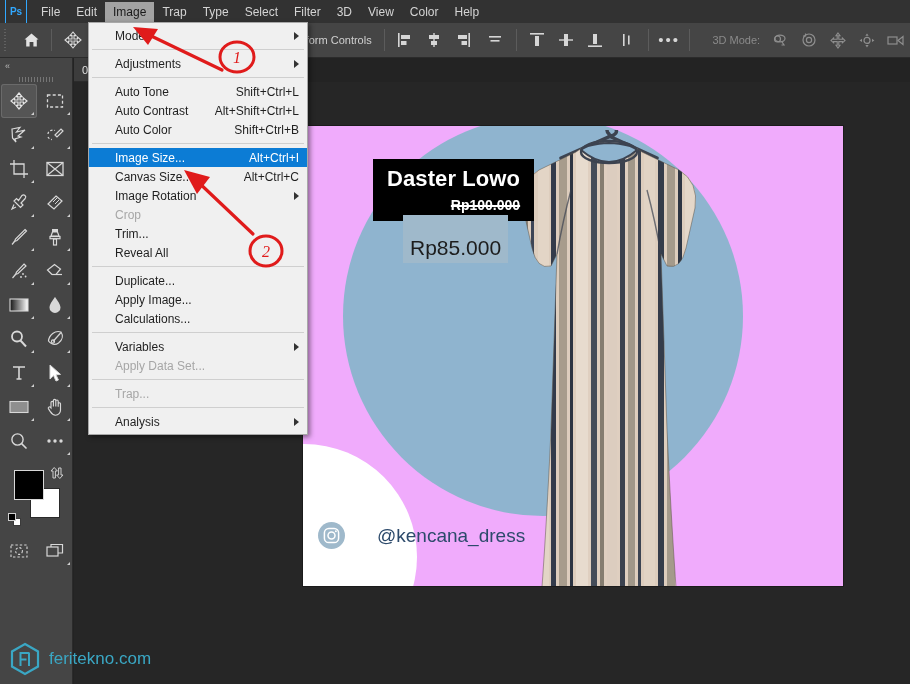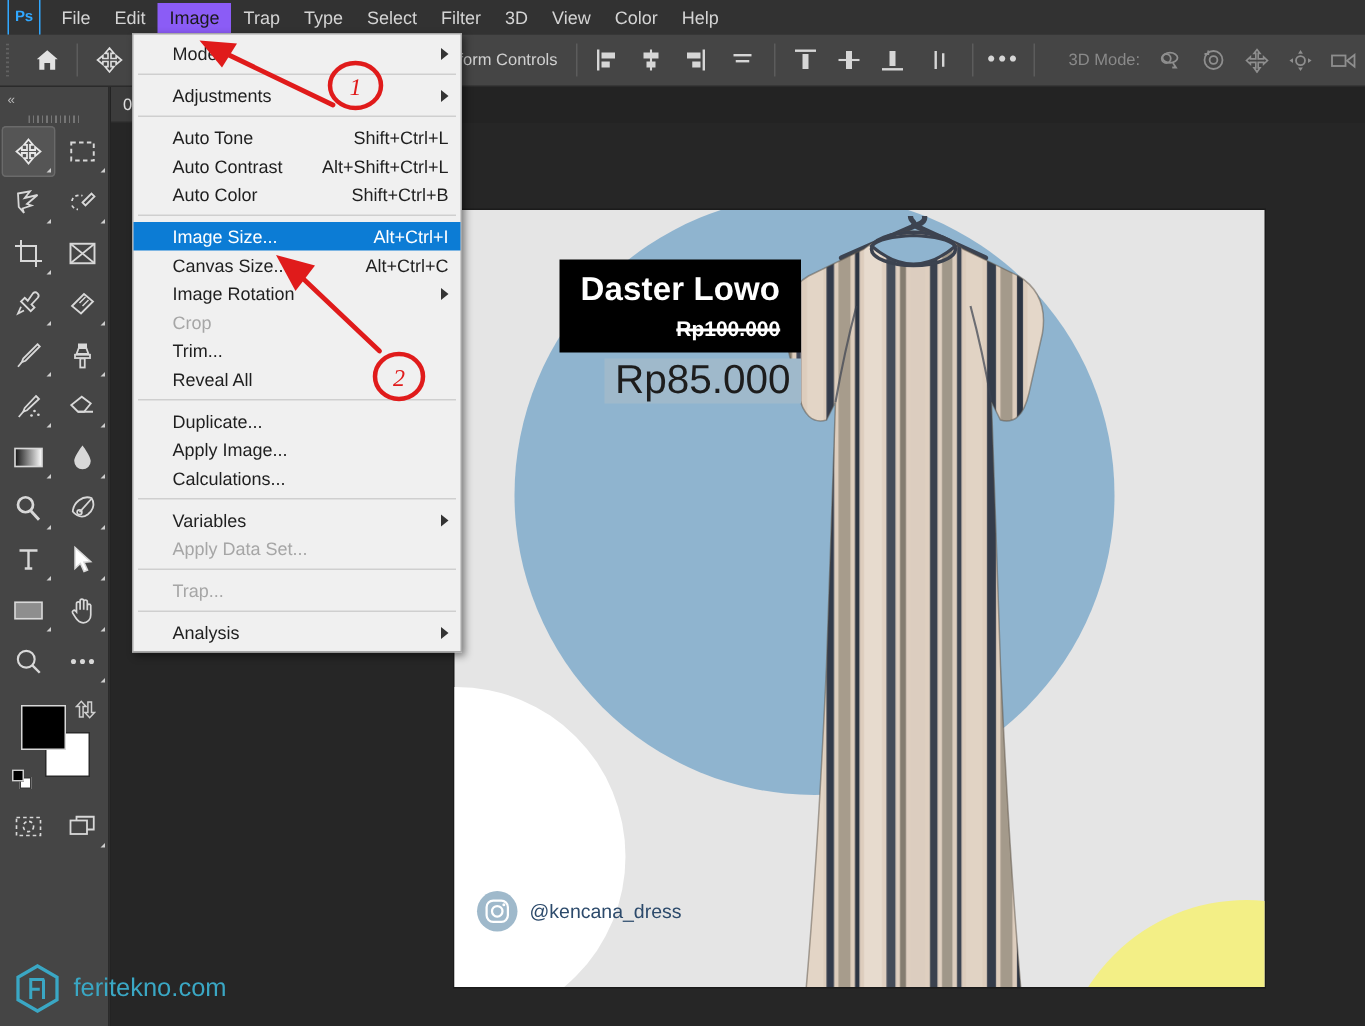--- a/index.html
+++ b/index.html
@@ -33,21 +33,21 @@
     letter-spacing: -0.2px;
   }
   .menubar-item {
     font-size: 12px;
     color: #d4d4d4;
     padding: 3px 8px;
     white-space: nowrap;
     line-height: 14px;
   }
   .menubar-item.active {
-    background: #8b5cf6;
+    background: #a3a3a3;
     color: #1a1a1a;
   }
 
   
   .optionsbar {
     position: absolute; left: 0; top: 23px;
     width: 910px; height: 35px;
     background: #454545;
     display: flex; align-items: center;
     border-bottom: 1px solid #2b2b2b;
@@ -145,23 +145,23 @@
   }
   .doctab-title { font-size: 11px; color: #e0e0e0; }
 
   
   .workspace {
     position: absolute; left: 74px; top: 82px;
     width: 836px; height: 602px;
     background: #262626;
   }
   .canvas-wrap {
-    position: absolute; left: 229px; top: 58px;
-    width: 540px; height: 518px;
-    background: #e5e5e5;
+    position: absolute; left: 229px; top: 44px;
+    width: 540px; height: 460px;
+    background: #f0abfc;
     overflow: hidden;
     box-shadow: 0 0 0 1px #1b1b1b;
   }
   .c-circle-blue {
     position: absolute; left: 40px; top: -10px;
     width: 400px; height: 400px; border-radius: 50%;
     background: #8fb4cf;
   }
   .c-circle-white {
     position: absolute; left: -112px; top: 318px;
@@ -195,40 +195,39 @@
   }
   .old-price {
     color: #fff; font-size: 14px; font-weight: bold;
     text-align: right; margin-top: 6px; line-height: 16px;
   }
   .old-price s { text-decoration: line-through; text-decoration-thickness: 2px; }
   .new-price {
     position: absolute; left: 100px; top: 89px;
     background: #9fb9cb;
     color: #1d1d1d;
-    font-size: 27px;
-    padding: 2px 7px 3px 7px;
+    font-size: 21px;
+    padding: 20px 7px 3px 7px;
     line-height: 25px;
     z-index: 5;
-    margin-top: 10px;
   }
 
   
   .ig-row {
     position: absolute; left: 15px; bottom: 37px;
     display: flex; align-items: center; z-index: 5;
   }
   .ig-badge {
     width: 27px; height: 27px; border-radius: 50%;
     background: #9fb9cb;
     display: flex; align-items: center; justify-content: center;
     margin-right: 8px;
   }
   .ig-handle {
-    color: #2c4a6b; font-size: 13px; line-height: 22px;
+    color: #2c4a6b; font-size: 19px; line-height: 22px; margin-left: 24px;
   }
 
   
   .dropdown {
     position: absolute; left: 88px; top: 22px;
     width: 220px;
     background: #f0f0f0;
     border: 1px solid #a8a8a8;
     box-shadow: 2px 2px 5px rgba(0,0,0,.45);
     padding: 3px 0 3px 0;

